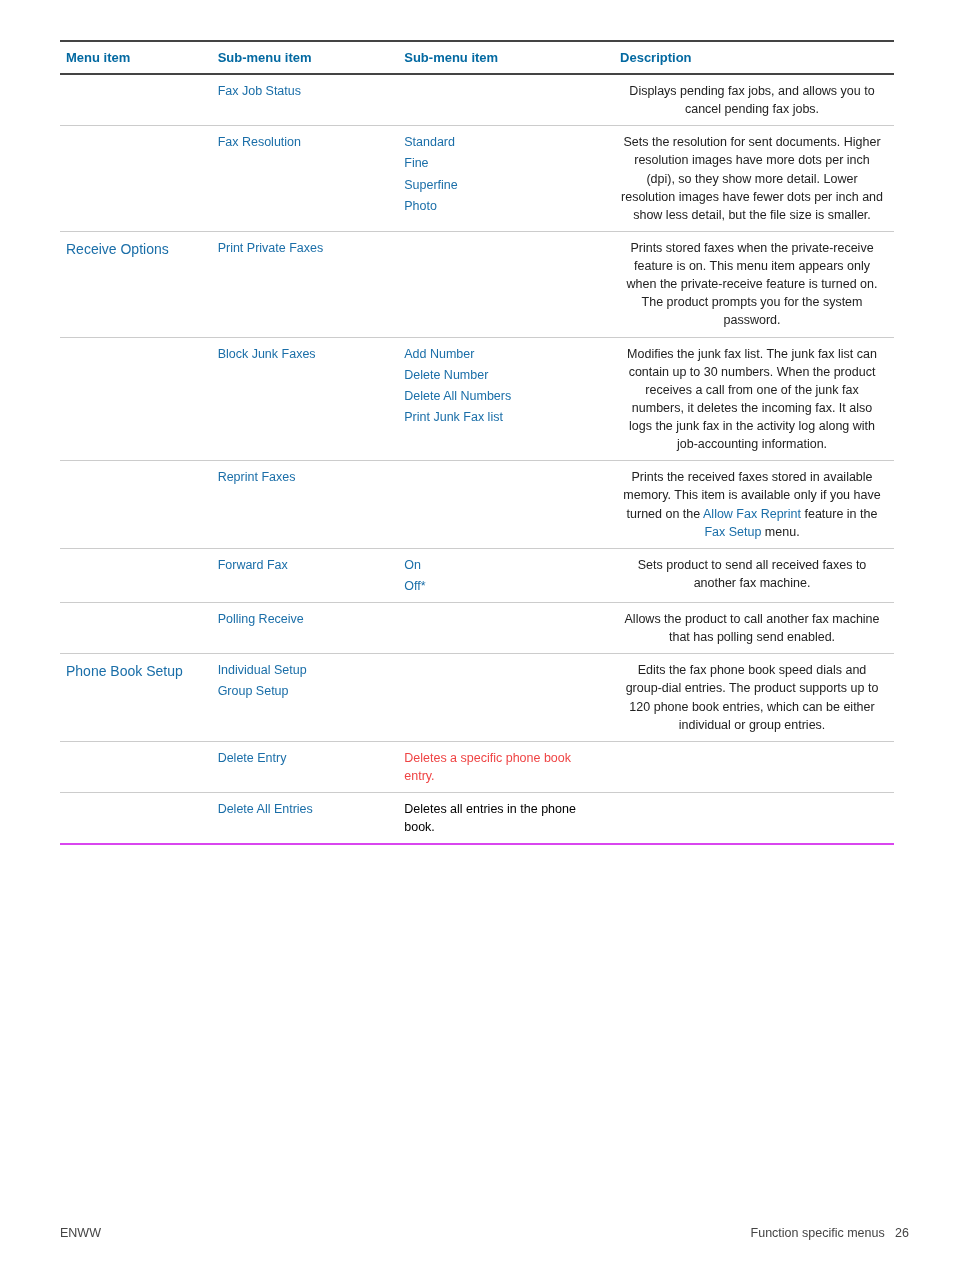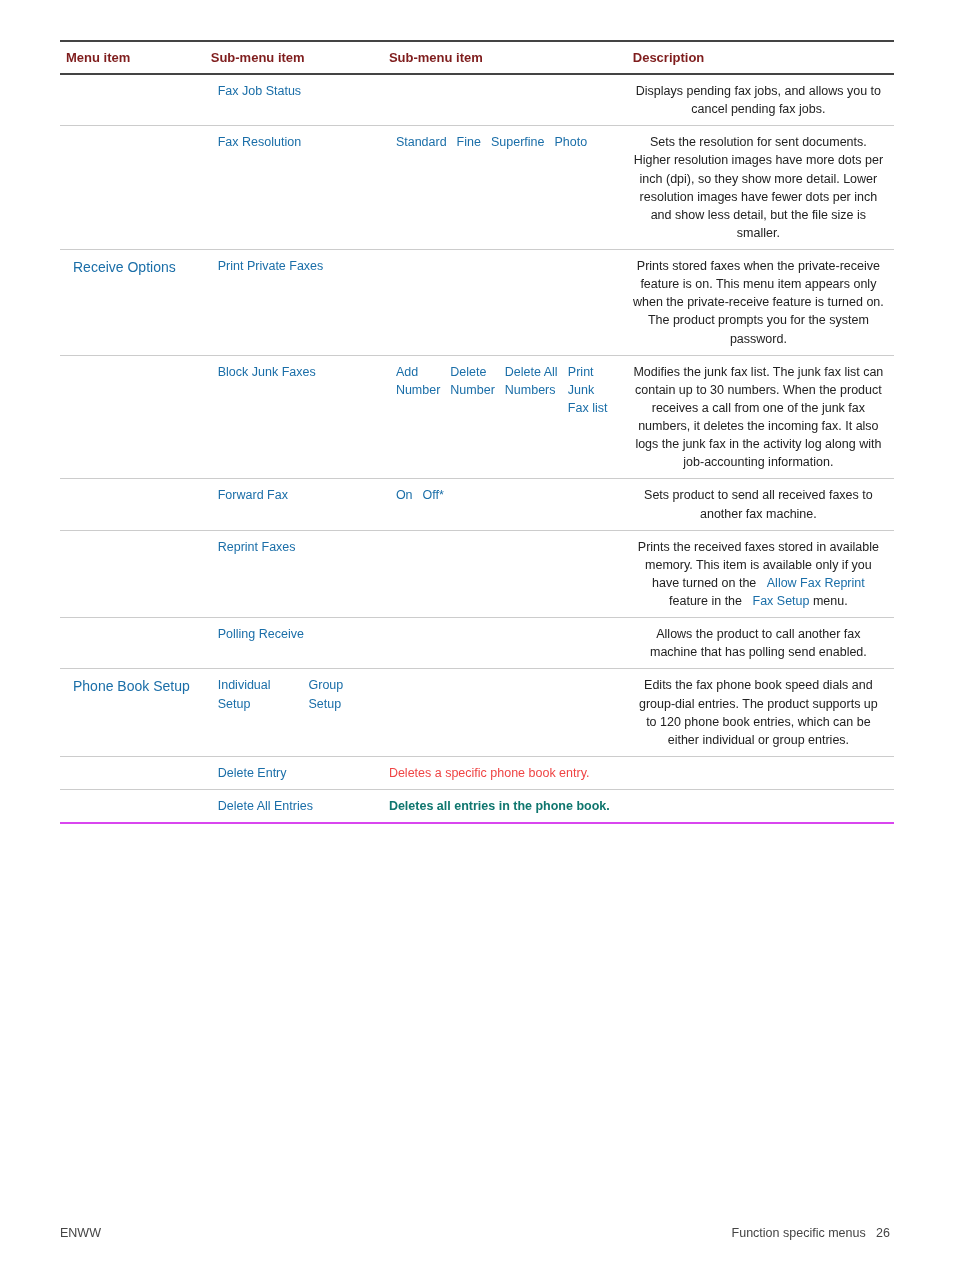--- a/index.html
+++ b/index.html
@@ -26,21 +26,21 @@
     thead tr {
       border-top: 2px solid #444;
       border-bottom: 2px solid #444;
     }
     thead th {
       font-weight: bold;
       font-size: 13px;
       padding: 8px 10px 8px 6px;
       text-align: left;
       vertical-align: bottom;
-      color: #7f1d1d;
+      color: #0369a1;
     }
     tbody tr {
       border-bottom: 1px solid #ccc;
     }
     tbody tr:last-child {
       border-bottom: 2px solid #d946ef;
     }
     td {
       padding: 7px 10px 7px 6px;
       vertical-align: top;
@@ -64,36 +64,35 @@
       width: 180px;
     }
     td.description {
       color: #222;
       font-size: 12.5px;
       width: 240px;
       text-align: center;
     }
     .link-text {
       color: #1a6ea8;
-      margin-left: 7px;
     }
     .footer {
       display: flex;
       justify-content: space-between;
       align-items: center;
       position: absolute;
       bottom: 30px;
       left: 60px;
-      right: 64px;
+      right: 45px;
       font-size: 12.5px;
       color: #444;
     }
     .sub-item-list {
       display: flex;
-      flex-direction: row;
+      flex-direction: column;
       gap: 3px;
     }
     col.col-menu { width: 130px; }
     col.col-sub1 { width: 155px; }
     col.col-sub2 { width: 185px; }
     col.col-desc { width: auto; }
   </style>
 </head>
 <body>
 
@@ -152,35 +151,35 @@
             <span class="link-text">Delete Number</span>
             <span class="link-text">Delete All Numbers</span>
             <span class="link-text">Print Junk Fax list</span>
           </div>
         </td>
         <td class="description">Modifies the junk fax list. The junk fax list can contain up to 30 numbers. When the product receives a call from one of the junk fax numbers, it deletes the incoming fax. It also logs the junk fax in the activity log along with job-accounting information.</td>
       </tr>
 
       <tr>
         <td class="menu-item"></td>
+        <td class="sub-menu-1"><span class="link-text">Reprint Faxes</span></td>
+        <td class="sub-menu-2"></td>
+        <td class="description">Prints the received faxes stored in available memory. This item is available only if you have turned on the <span class="link-text">Allow Fax Reprint</span> feature in the <span class="link-text">Fax Setup</span> menu.</td>
+      </tr>
+
+      <tr>
+        <td class="menu-item"></td>
         <td class="sub-menu-1"><span class="link-text">Forward Fax</span></td>
         <td class="sub-menu-2">
           <div class="sub-item-list">
             <span class="link-text">On</span>
             <span class="link-text">Off*</span>
           </div>
         </td>
         <td class="description">Sets product to send all received faxes to another fax machine.</td>
-      </tr>
-
-      <tr>
-        <td class="menu-item"></td>
-        <td class="sub-menu-1"><span class="link-text">Reprint Faxes</span></td>
-        <td class="sub-menu-2"></td>
-        <td class="description">Prints the received faxes stored in available memory. This item is available only if you have turned on the <span class="link-text">Allow Fax Reprint</span> feature in the <span class="link-text">Fax Setup</span> menu.</td>
       </tr>
 
       <tr>
         <td class="menu-item"></td>
         <td class="sub-menu-1"><span class="link-text">Polling Receive</span></td>
         <td class="sub-menu-2"></td>
         <td class="description">Allows the product to call another fax machine that has polling send enabled.</td>
       </tr>
 
       <tr>
@@ -198,21 +197,21 @@
       <tr>
         <td class="menu-item"></td>
         <td class="sub-menu-1"><span class="link-text">Delete Entry</span></td>
         <td class="sub-menu-2" style="color:#ef4444;">Deletes a specific phone book entry.</td>
         <td class="description"></td>
       </tr>
 
       <tr>
         <td class="menu-item"></td>
         <td class="sub-menu-1"><span class="link-text">Delete All Entries</span></td>
-        <td class="sub-menu-2" style="color:#0f766e;font-weight:bold;">Deletes all entries in the phone book.</td>
+        <td class="sub-menu-2" style="color:#000000;">Deletes all entries in the phone book.</td>
         <td class="description"></td>
       </tr>
     </tbody>
   </table>
 
   <div class="footer">
     <span>ENWW</span>
     <span>
       <span>Function specific menus</span>&nbsp;&nbsp;&nbsp;<span>26</span>
     </span>

